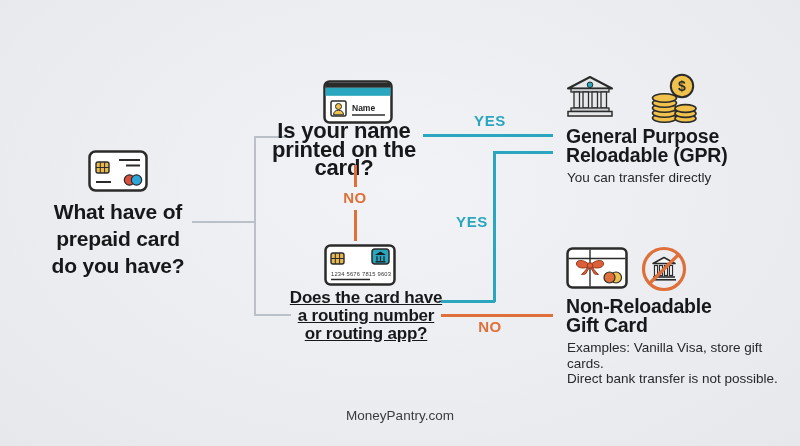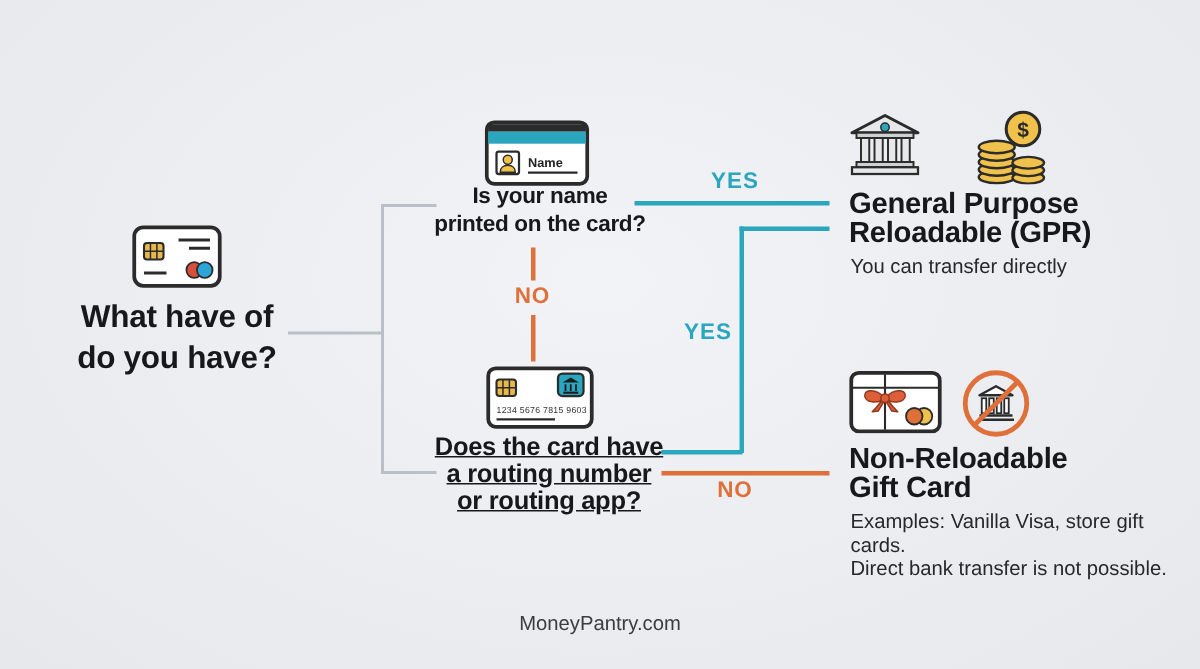--- a/index.html
+++ b/index.html
@@ -5,21 +5,21 @@
   html,body{margin:0;padding:0;}
   body{font-family:"Liberation Sans",sans-serif;-webkit-font-smoothing:antialiased;}
   .stage{
     position:relative;width:800px;height:446px;overflow:hidden;
     background:radial-gradient(ellipse at 50% 42%, #f2f3f6 0%, #ecedf0 55%, #e6e8ec 100%);
     color:#17181a;
   }
   .abs{position:absolute;}
   .q{font-weight:700;text-align:center;color:#17181a;letter-spacing:-0.2px;}
   .root-q{left:28px;top:198px;width:180px;font-size:21px;line-height:27px;}
-  .q1{left:270px;top:122px;width:180px;font-size:15px;line-height:18.5px;}
+  .q1{left:254px;top:122px;width:180px;font-size:22px;line-height:18.5px;}
   .q2{left:268px;top:289px;width:196px;font-size:17px;line-height:18px;text-decoration:underline;}
   .line{background:#b9c0c7;}
   .teal-line{background:#2aa6bf;}
   .orange-line{background:#e0703a;}
   .lbl{font-weight:700;font-size:15px;letter-spacing:0.6px;text-align:center;}
   .lbl.yes{color:#2aa6bf;}
   .lbl.no{color:#e0703a;}
   .result-title{font-weight:700;font-size:19.5px;line-height:19px;letter-spacing:-0.2px;color:#17181a;}
   .result-desc{font-size:13.5px;line-height:15.5px;color:#26282b;}
   .footer{left:0;top:408px;width:800px;text-align:center;font-size:13.5px;color:#3a3c3f;}
@@ -38,20 +38,21 @@
       <path d="M8 17.5 h13 M12.3 12 v11 M16.6 12 v11" stroke="#2b2b2b" stroke-width="1" fill="none"></path>
       <line x1="31" y1="10" x2="52" y2="10" stroke="#2b2b2b" stroke-width="2"></line>
       <line x1="38" y1="15.5" x2="52" y2="15.5" stroke="#2b2b2b" stroke-width="2"></line>
       <line x1="8" y1="32" x2="23" y2="32" stroke="#2b2b2b" stroke-width="2"></line>
       <circle cx="41.5" cy="30" r="5.2" fill="#d8503c" stroke="#2b2b2b" stroke-width="1.2"></circle>
       <circle cx="48.5" cy="30" r="5.2" fill="#2da5d8" stroke="#2b2b2b" stroke-width="1.2"></circle>
     </svg>
   </div>
   <div class="abs q root-q">
     <div>What have of</div>
+    <div>prepaid card</div>
     <div>do you have?</div>
   </div>
 
   <div class="abs line" style="left:192px;top:221px;width:63px;height:2px;"></div>
   <div class="abs line" style="left:254px;top:136px;width:2px;height:180px;"></div>
   <div class="abs line" style="left:254px;top:136px;width:37px;height:2px;"></div>
   <div class="abs line" style="left:254px;top:314px;width:37px;height:2px;"></div>
 
   <div class="abs" style="left:323px;top:80px;width:58px;height:44px;">
     <svg viewBox="0 0 70 44" width="70" height="44">

